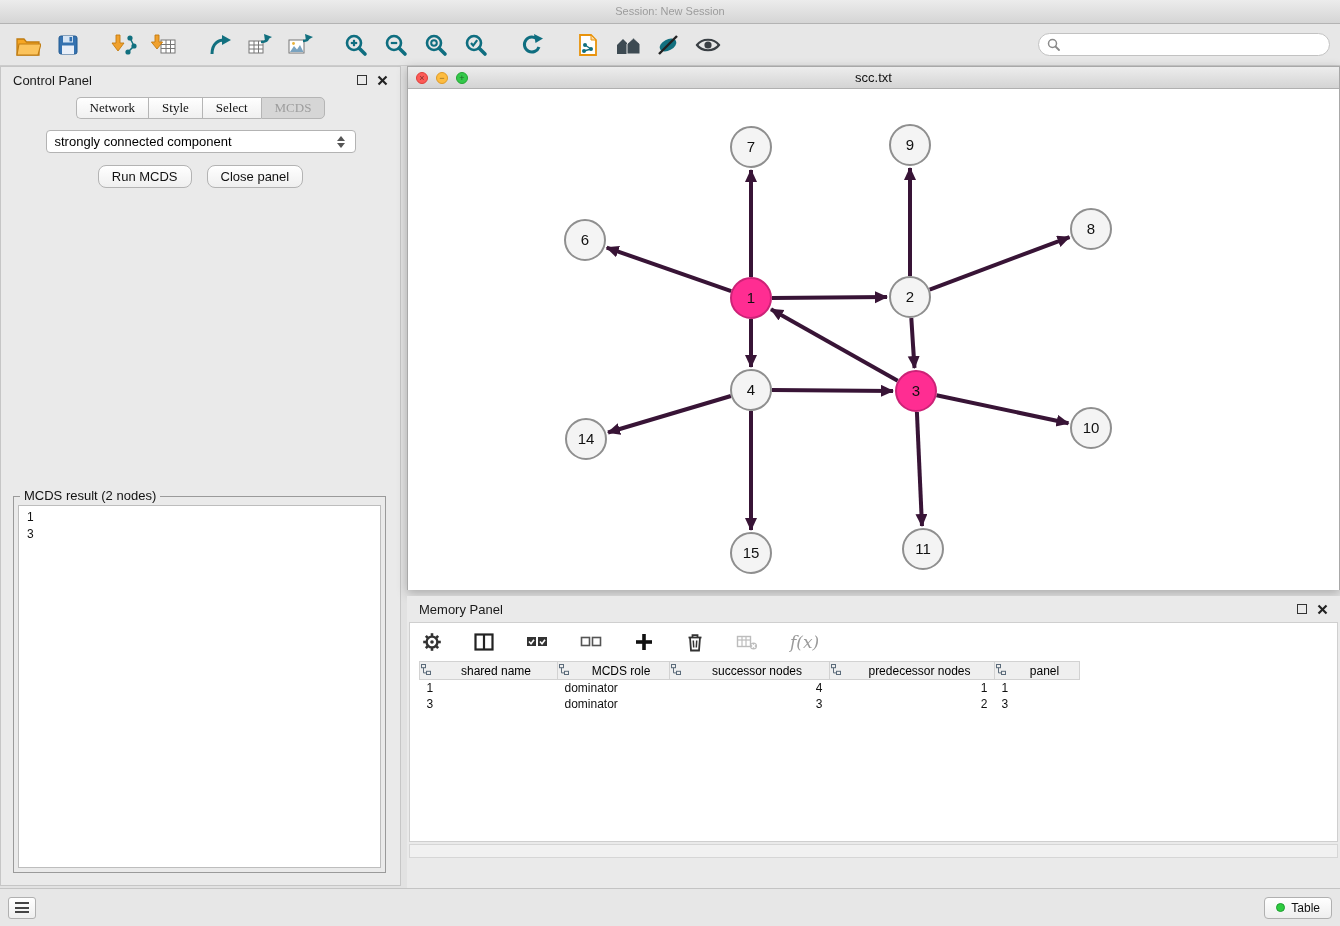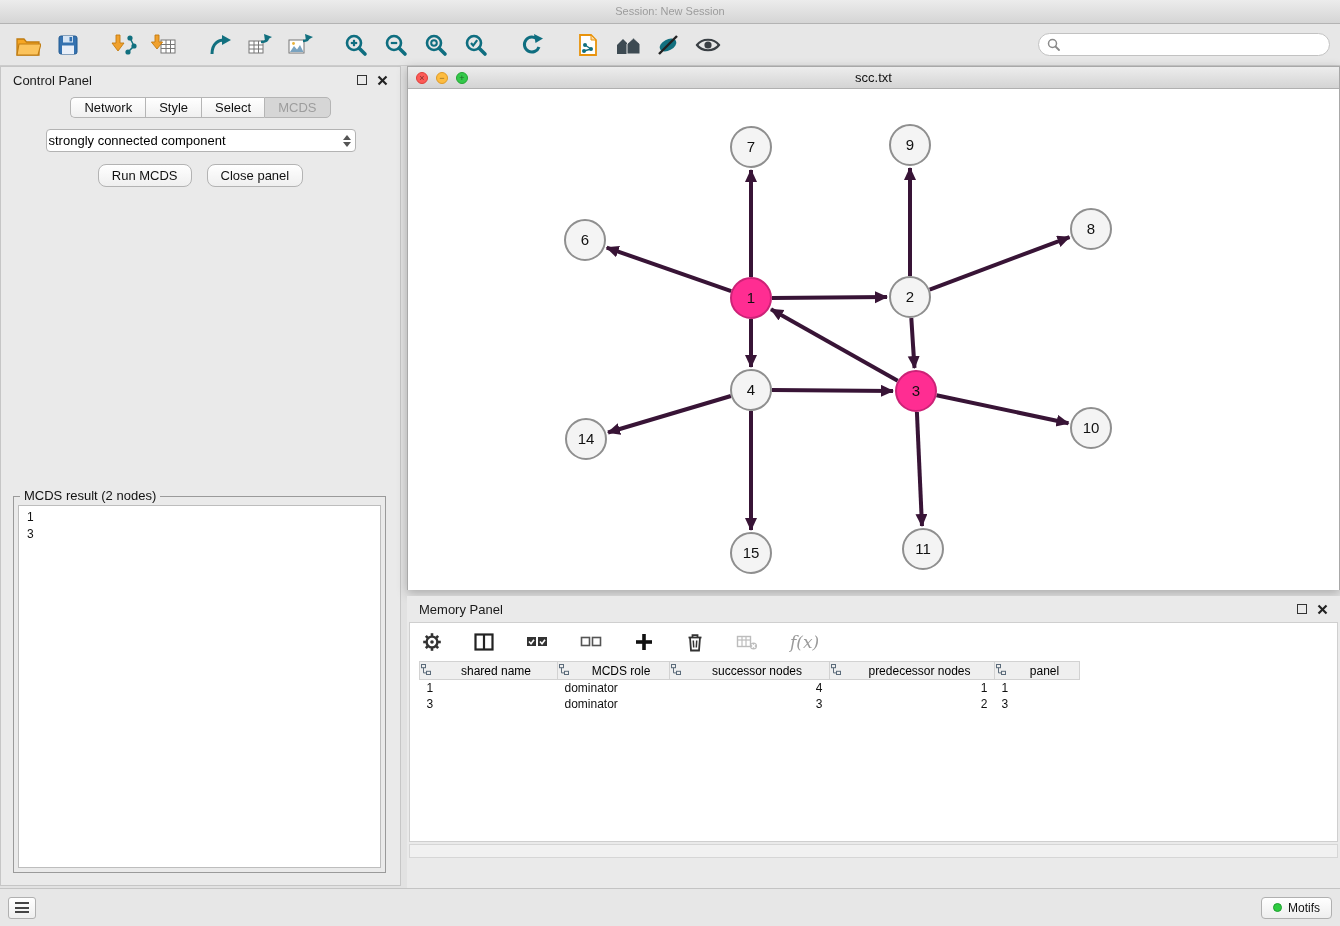--- a/index.html
+++ b/index.html
@@ -22,31 +22,31 @@
     background:#fff; border:1px solid #c2c2c2; border-radius:12px; display:flex; align-items:center; padding:0 8px; }
   .search-field input { border:none; outline:none; flex:1; font-size:12px; margin-left:5px; background:transparent; }
 
   
   .control-panel { position:absolute; left:0; top:66px; width:401px; height:820px;
     background:#eaeaea; border:1px solid #c6c6c6; }
   .panel-header { height:26px; display:flex; align-items:center; padding:0 12px; font-size:13px; color:#1a1a1a; }
   .panel-header .spacer { flex:1; }
   .wc { display:flex; align-items:center; gap:10px; }
   .wc-float { width:10px; height:10px; border:1.6px solid #333; display:inline-block; }
-  .cp-tabs, .tp-tabs { display:flex; justify-content:center; }
+  .cp-tabs, .tp-tabs { display:flex; justify-content:center;font-family:Liberation Serif, serif; }
   .cp-tabs { margin-top:4px; }
   .tab { padding:2px 13px; font-size:13px; background:linear-gradient(#ffffff,#f0f0f0);
     border:1px solid #b5b5b5; border-right:none; color:#111; cursor:default; }
   .tab:first-child { border-radius:5px 0 0 5px; }
   .tab:last-child { border-radius:0 5px 5px 0; border-right:1px solid #b5b5b5; }
   .tab.selected { background:#d6d6d6; color:#9d9d9d; }
   .cp-body { text-align:center; }
   .opt-label { font-size:13px; margin-top:26px; color:#111; }
   .combo { width:310px; height:23px; margin:11px auto 0; background:#fff; border:1px solid #b3b3b3;
-    border-radius:4px; display:flex; align-items:center; padding:0 2px; font-size:13px; position:relative; text-align:left; }
+    border-radius:4px; display:flex; align-items:center; padding:0 8px; font-size:13px; position:relative; text-align:left; }
   .combo .cval { flex:1; }
   .combo-arrows { display:flex; flex-direction:column; gap:2px; margin-right:2px; }
   .combo-arrows i { display:block; width:0; height:0; border-left:4px solid transparent; border-right:4px solid transparent; }
   .arr-up { border-bottom:5px solid #555; }
   .arr-dn { border-top:5px solid #555; }
   .cp-buttons { margin-top:12px; display:flex; justify-content:center; gap:15px; }
   .btn { padding:3px 13px; font-size:13px; background:linear-gradient(#ffffff,#efefef);
     border:1px solid #b3b3b3; border-radius:8px; color:#111; cursor:default; }
   .groupbox { position:absolute; left:12px; right:14px; top:429px; bottom:12px;
     border:1px solid #9a9a9a; background:#eaeaea; }
@@ -502,17 +502,17 @@
   </div>
 
   <div class="statusbar">
     <div class="menu-btn">
       <i></i>
         <i></i>
         <i></i>
     </div>
     <div class="memory-btn">
       <span class="mem-dot"></span>
-      <span>Motifs</span>
+      <span>Table</span>
     </div>
   </div>
 
 </div>
 
 </body></html>

